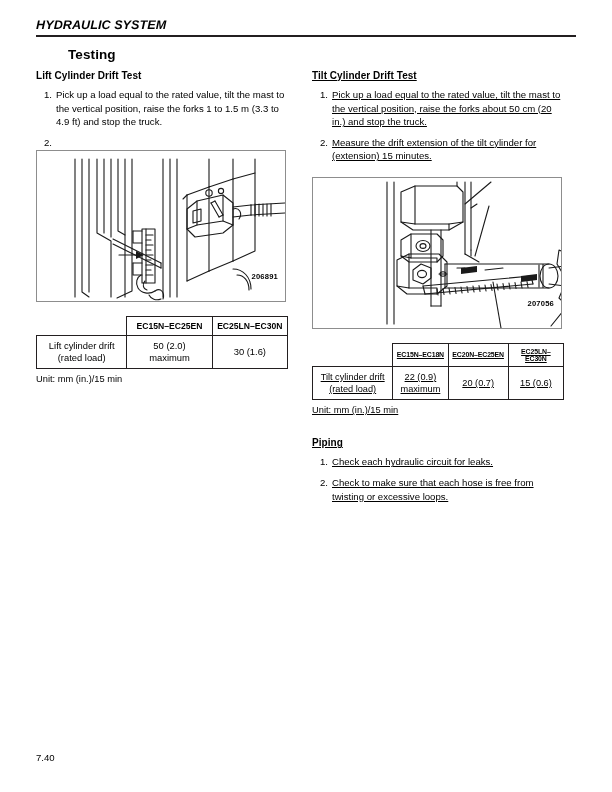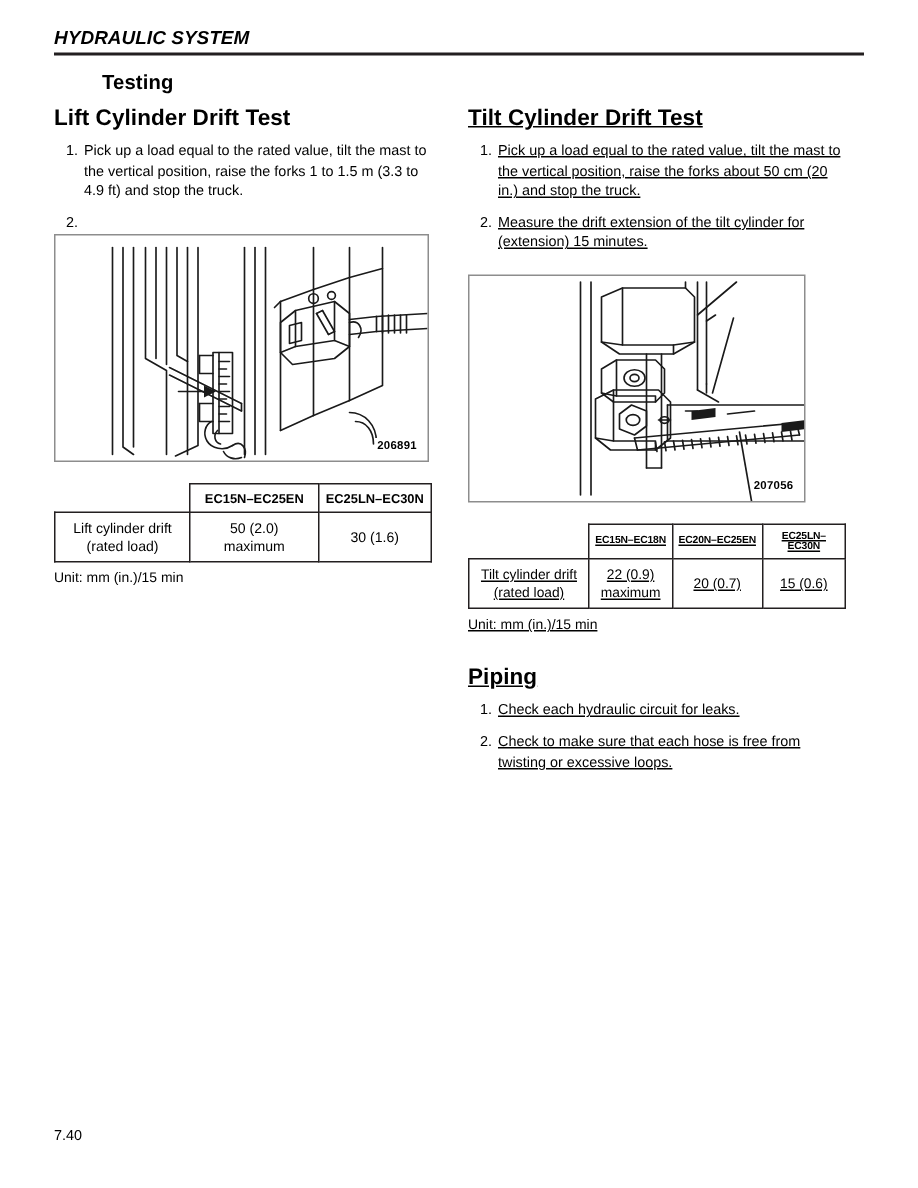--- a/index.html
+++ b/index.html
@@ -60,21 +60,21 @@
   
   .col {
     position: absolute;
     top: 70px;
     width: 252px;
   }
   .col-left  { left: 36px; }
   .col-right { left: 312px; text-decoration: underline; }
 
   .sub-title {
-    font-size: 15px;
+    font-size: 10px;
     font-weight: bold;
     letter-spacing: 0.05px;
     margin: 0 0 7px 0;
   }
 
   
   ol.steps {
     list-style: none;
     margin: 0;
     padding: 0;
@@ -101,21 +101,21 @@
     position: relative;
     border: 1px solid #8d8d8d;
     background: #ffffff;
     box-sizing: border-box;
     overflow: hidden;
   }
   .figure svg { display: block; }
   .fig-id {
     position: absolute;
     right: 6px;
-    bottom: 6px;
+    bottom: 20px;
     font-size: 7.6px;
     font-weight: bold;
     letter-spacing: 0.2px;
     background: #ffffff;
     padding: 0 1px;
     margin-top: 17px;
   }
 
   
   table.spec {
@@ -324,21 +324,21 @@
         <span>Pick up a load equal to the rated value, tilt the mast to the vertical position, raise the forks about 50 cm (20 in.) and stop the truck.</span>
       </li>
       <li>
         <span class="num">2.</span>
         <span>Measure the drift extension of the tilt cylinder for (extension) 15 minutes.</span>
       </li>
     </ol>
 
     <div class="block-gap-md"></div>
 
-    <div class="figure" style="width:225px;height:152px;padding-left:40px;">
+    <div class="figure" style="width:250px;height:152px;padding-left:40px;">
       <svg width="248" height="150" viewBox="0 0 248 150">
         <g fill="none" stroke="#1a1a1a" stroke-width="1.1" stroke-linejoin="round" stroke-linecap="round">
 
           <path d="M34 4 L34 146"></path>
           <path d="M41 4 L41 146"></path>
 
           <path d="M48 14 L62 8 L104 8 L110 14 L110 44 L96 52 L60 52 L48 44 Z"></path>
           <path d="M62 8 L62 46 L48 44"></path>
           <path d="M62 46 L96 46 L96 52"></path>
           <path d="M96 46 L110 44"></path>

